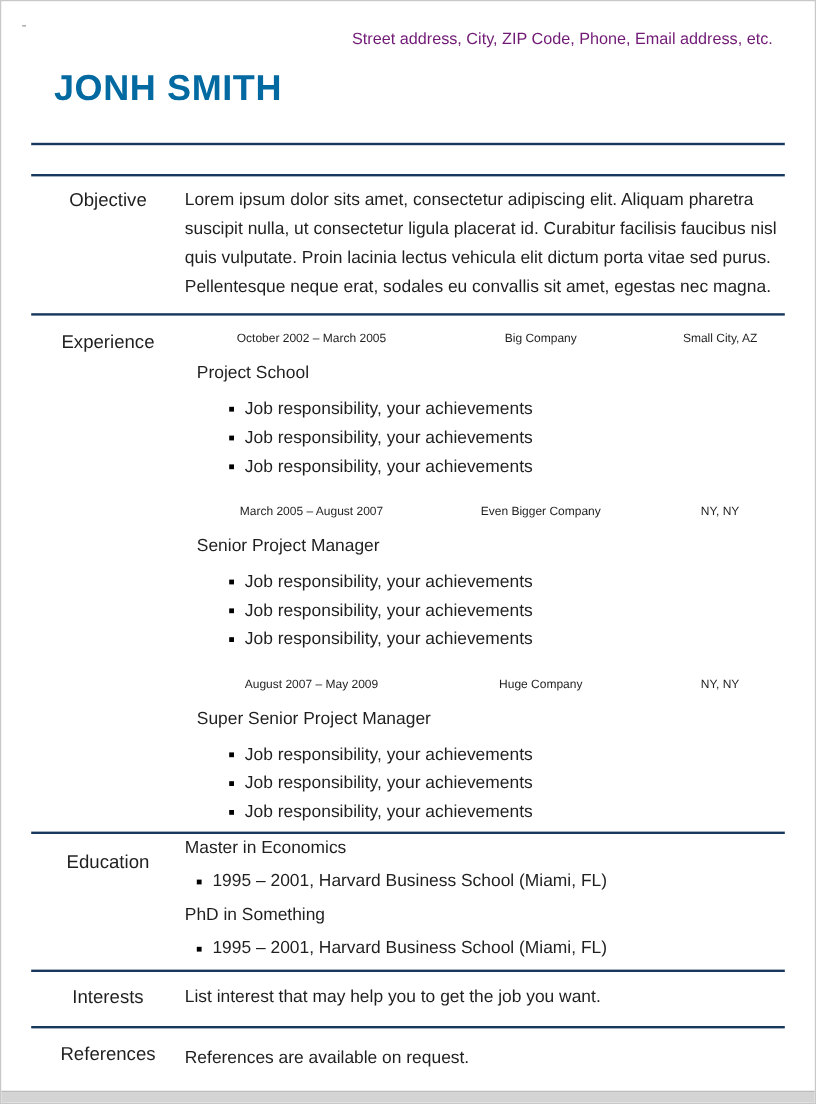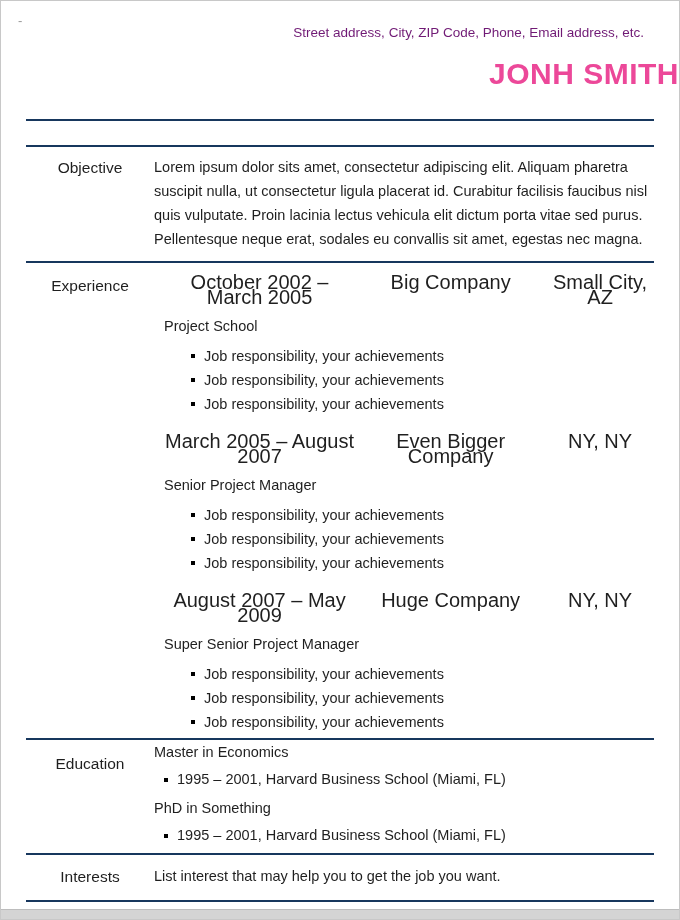--- a/index.html
+++ b/index.html
@@ -22,24 +22,23 @@
     padding-right:35px;
     text-align:right;
     color:#701a75;
     font-size:13.5px;
     line-height:15px;
   }
   .resume-name{
     margin:16px 0 0 44px;
     font-size:30px;
     font-weight:bold;
-    color:#ec4899;
+    color:#0369a1;
     line-height:36px;
     letter-spacing:0.5px;
-    text-align:right;
   }
   .navy-line{
     height:2px;background:#17375d;border:0;
     margin:0 25px;
   }
   .line1{margin-top:27px;}
   .line2{margin-top:24px;}
   .section{
     display:grid;
     grid-template-columns:128px 1fr;
@@ -55,21 +54,21 @@
   .sec-objective{padding-top:8px;padding-bottom:10px;}
   .sec-objective .section-label{padding-top:4px;}
   .objective-text{font-size:14.5px;line-height:24px;}
   .sec-experience{padding-top:12px;padding-bottom:4px;gap:10px;}
   .sec-experience .section-label{padding-top:2px;}
   .job{margin-bottom:18px;}
   .job:last-child{margin-bottom:0;}
   .job-header{
     display:grid;
     grid-template-columns:39% 39% 22%;
-    font-size:20px;
+    font-size:10px;
     line-height:15px;
     margin-bottom:14px;
   }
   .job-header span{text-align:center;}
   .job-title{font-size:14.5px;line-height:15px;margin-bottom:10px;}
   .bullet-row{
     font-size:14.5px;line-height:24px;
     display:flex;align-items:center;
   }
   .exp-indent{padding-left:27px;}
@@ -213,16 +212,20 @@
 
   <div class="navy-line"></div>
 
   <div class="section sec-interests">
     <div class="section-label">Interests</div>
     <div class="plain-text">List interest that may help you to get the job you want.</div>
   </div>
 
   <div class="navy-line"></div>
 
+  <div class="section sec-references">
+    <div class="section-label">References</div>
+    <div class="plain-text">References are available on request.</div>
+  </div>
 
   <div class="bottom-bar"></div>
 
 </div>
 
 </body></html>

